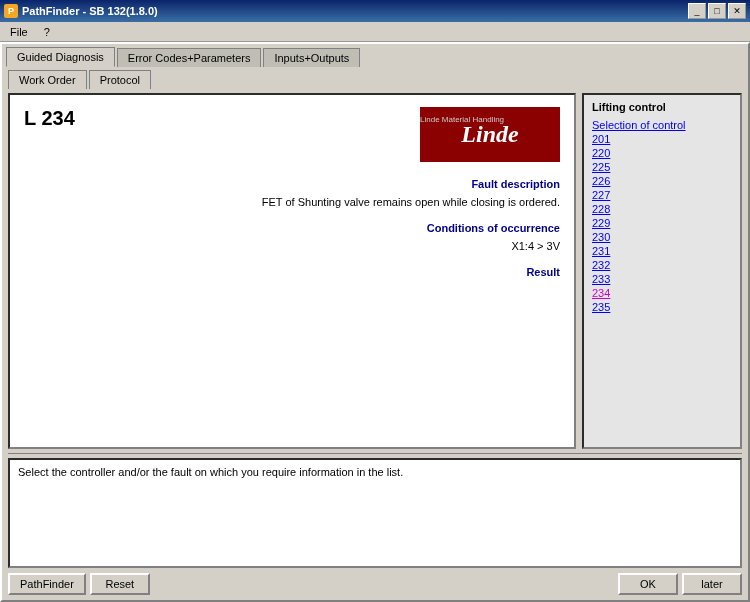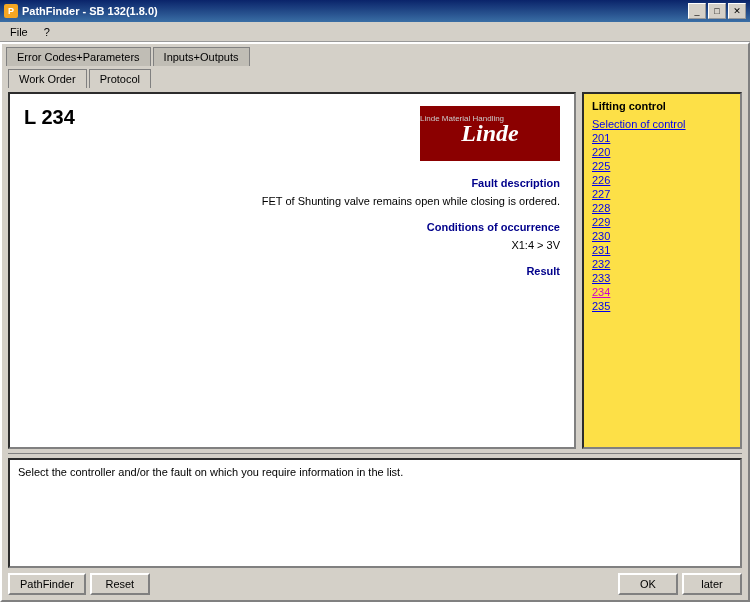--- a/index.html
+++ b/index.html
@@ -213,21 +213,21 @@
 
     
     .left-panel-scroll::-webkit-scrollbar { width: 14px; }
     .left-panel-scroll::-webkit-scrollbar-track { background: #d4d0c8; }
     .left-panel-scroll::-webkit-scrollbar-thumb { background: #a0a0a0; border: 1px solid #808080; }
 
     
     .right-panel {
       width: 160px;
       border: 2px inset #808080;
-      background: #fde047;
+      background: #e5e5e5;
       overflow-y: scroll;
       padding: 6px 8px;
     }
     .right-panel::-webkit-scrollbar { width: 14px; }
     .right-panel::-webkit-scrollbar-track { background: #d4d0c8; }
     .right-panel::-webkit-scrollbar-thumb { background: #a0a0a0; border: 1px solid #808080; }
 
     .right-panel-title {
       font-size: 11px;
       font-weight: bold;
@@ -309,20 +309,21 @@
 </div>
 
 <div class="menu-bar">
   <span class="menu-item">File</span>
   <span class="menu-item">?</span>
 </div>
 
 <div class="main-window">
 
   <div class="tab-row">
+    <div class="tab active">Guided Diagnosis</div>
     <div class="tab">Error Codes+Parameters</div>
     <div class="tab">Inputs+Outputs</div>
   </div>
 
   <div class="sub-tab-row">
     <div class="sub-tab active">Work Order</div>
     <div class="sub-tab">Protocol</div>
   </div>
 
   <div class="content-area">

